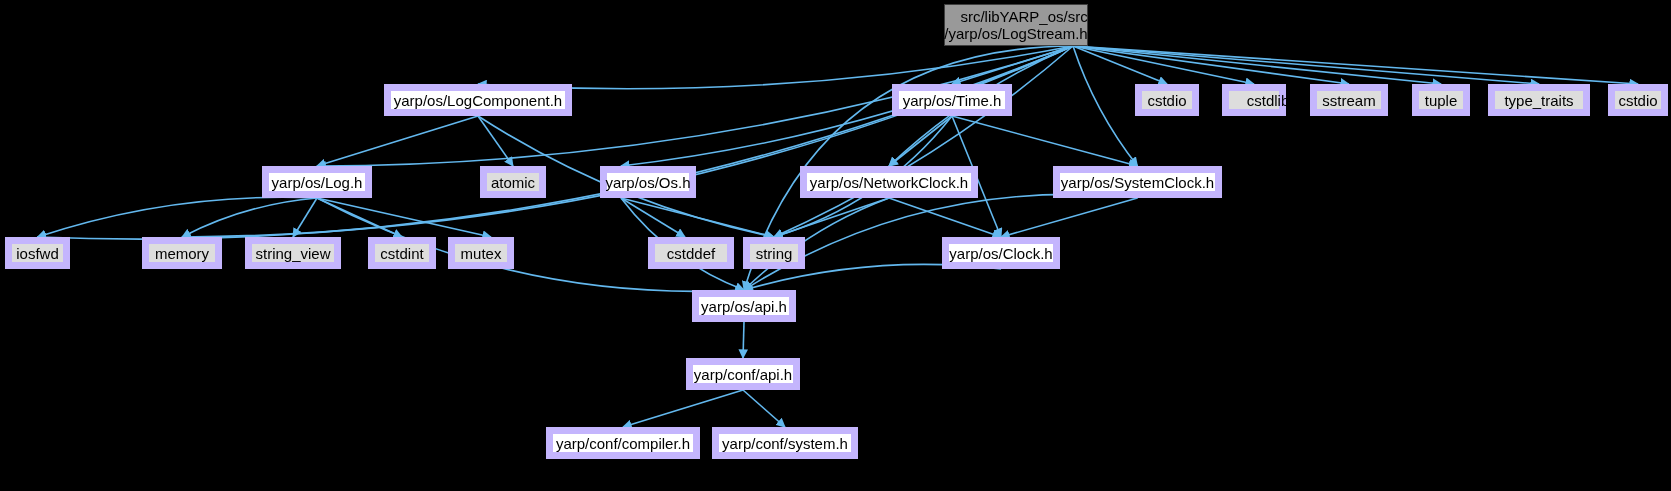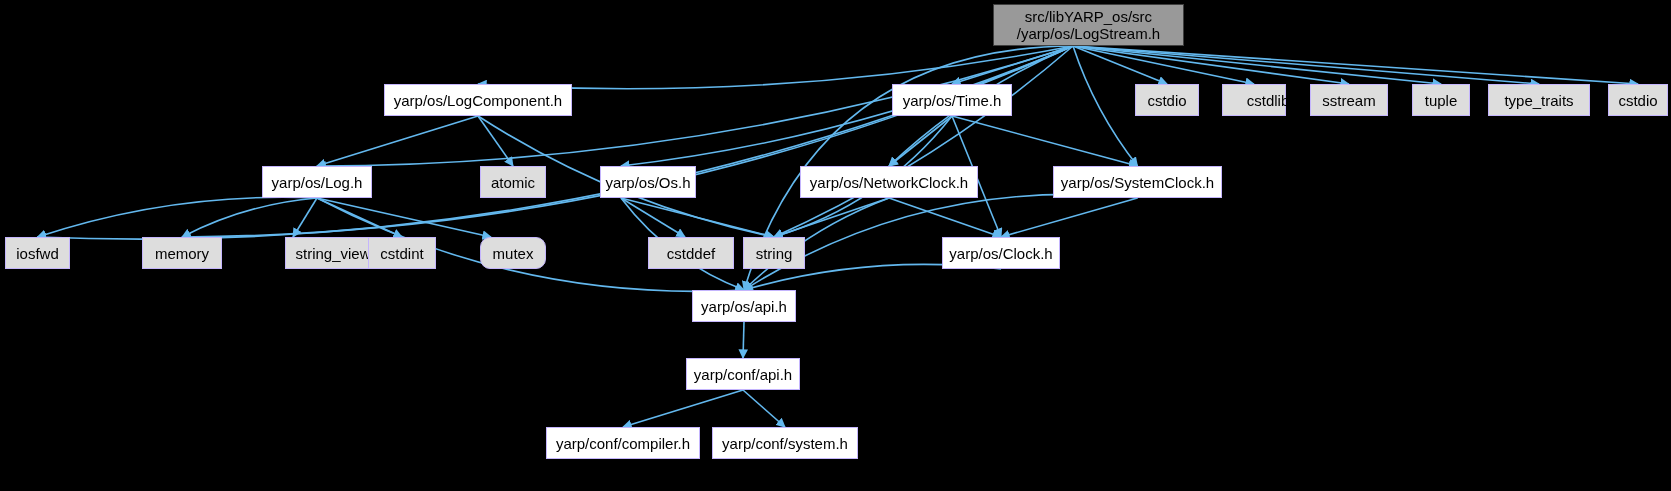--- a/index.html
+++ b/index.html
@@ -7,21 +7,21 @@
     position:relative;
     width:1671px;height:491px;
     background:#000000;
     font-family:"Liberation Sans", sans-serif;
     overflow:hidden;
   }
   #edge-layer{position:absolute;left:0;top:0;width:1671px;height:491px;}
   .node{
     position:absolute;
     box-sizing:border-box;
-    border:1px solid #c4b5fd;
+    border:7px solid #c4b5fd;
     display:flex;
     align-items:center;
     justify-content:center;
     text-align:center;
     font-size:15px;
     line-height:17px;
     color:#000000;
     white-space:pre-line;
     letter-spacing:0px;
     z-index:5;
@@ -79,40 +79,40 @@
         <path d="M 889 198 Q 806.8565971485128 228.80115854928644 744 290" stroke="#63b8ee" stroke-width="1.6" fill="none" marker-end="url(#arrow)"></path>
         <path d="M 1137.5 198 Q 1069.25 217.5 1001 237" stroke="#63b8ee" stroke-width="1.6" fill="none" marker-end="url(#arrow)"></path>
         <path d="M 1137.5 198 Q 924.8138112754544 175.8381493140359 744 290" stroke="#63b8ee" stroke-width="1.6" fill="none" marker-end="url(#arrow)"></path>
         <path d="M 1001 269 Q 870.3825436020469 253.58636693933545 744 290" stroke="#63b8ee" stroke-width="1.6" fill="none" marker-end="url(#arrow)"></path>
         <path d="M 744 322 Q 743.5 340 743 358" stroke="#63b8ee" stroke-width="1.6" fill="none" marker-end="url(#arrow)"></path>
         <path d="M 743 390 Q 683 408.5 623 427" stroke="#63b8ee" stroke-width="1.6" fill="none" marker-end="url(#arrow)"></path>
         <path d="M 743 390 Q 764 408.5 785 427" stroke="#63b8ee" stroke-width="1.6" fill="none" marker-end="url(#arrow)"></path>
       </g>
   </svg>
   <div id="nodes-layer">
-      <div class="node current" style="left: 993px; top: 4px; width: 191px; height: 42px;"><span class="node-label">src/libYARP_os/src
+      <div class="node current" style="left: 944px; top: 4px; width: 144px; height: 42px; text-align: right;"><span class="node-label">src/libYARP_os/src
 /yarp/os/LogStream.h</span></div>
       <div class="node local" style="left: 384px; top: 84px; width: 188px; height: 32px;"><span class="node-label">yarp/os/LogComponent.h</span></div>
       <div class="node local" style="left: 892px; top: 84px; width: 120px; height: 32px;"><span class="node-label">yarp/os/Time.h</span></div>
       <div class="node sys" style="left: 1135px; top: 84px; width: 64px; height: 32px;"><span class="node-label">cstdio</span></div>
       <div class="node sys" style="left: 1222px; top: 84px; width: 64px; height: 32px; padding-left: 28px;"><span class="node-label">cstdlib</span></div>
       <div class="node sys" style="left: 1310px; top: 84px; width: 78px; height: 32px;"><span class="node-label">sstream</span></div>
       <div class="node sys" style="left: 1412px; top: 84px; width: 58px; height: 32px;"><span class="node-label">tuple</span></div>
       <div class="node sys" style="left: 1488px; top: 84px; width: 102px; height: 32px;"><span class="node-label">type_traits</span></div>
       <div class="node sys" style="left: 1608px; top: 84px; width: 60px; height: 32px;"><span class="node-label">cstdio</span></div>
       <div class="node local" style="left: 262px; top: 166px; width: 110px; height: 32px;"><span class="node-label">yarp/os/Log.h</span></div>
       <div class="node sys" style="left: 480px; top: 166px; width: 66px; height: 32px;"><span class="node-label">atomic</span></div>
       <div class="node local" style="left: 600px; top: 166px; width: 96px; height: 32px;"><span class="node-label">yarp/os/Os.h</span></div>
       <div class="node local" style="left: 800px; top: 166px; width: 178px; height: 32px;"><span class="node-label">yarp/os/NetworkClock.h</span></div>
       <div class="node local" style="left: 1053px; top: 166px; width: 169px; height: 32px;"><span class="node-label">yarp/os/SystemClock.h</span></div>
       <div class="node sys" style="left: 5px; top: 237px; width: 65px; height: 32px;"><span class="node-label">iosfwd</span></div>
       <div class="node sys" style="left: 142px; top: 237px; width: 80px; height: 32px;"><span class="node-label">memory</span></div>
-      <div class="node sys" style="left: 245px; top: 237px; width: 96px; height: 32px; margin-left: 40px;"><span class="node-label">string_view</span></div>
+      <div class="node sys" style="left: 245px; top: 237px; width: 96px; height: 32px;"><span class="node-label">string_view</span></div>
       <div class="node sys" style="left: 368px; top: 237px; width: 68px; height: 32px;"><span class="node-label">cstdint</span></div>
-      <div class="node sys" style="left: 480px; top: 237px; width: 66px; height: 32px; border-radius: 10px;"><span class="node-label">mutex</span></div>
+      <div class="node sys" style="left: 448px; top: 237px; width: 66px; height: 32px;"><span class="node-label">mutex</span></div>
       <div class="node sys" style="left: 648px; top: 237px; width: 86px; height: 32px;"><span class="node-label">cstddef</span></div>
       <div class="node sys" style="left: 743px; top: 237px; width: 62px; height: 32px;"><span class="node-label">string</span></div>
       <div class="node local" style="left: 942px; top: 237px; width: 118px; height: 32px;"><span class="node-label">yarp/os/Clock.h</span></div>
       <div class="node local" style="left: 692px; top: 290px; width: 104px; height: 32px;"><span class="node-label">yarp/os/api.h</span></div>
       <div class="node local" style="left: 686px; top: 358px; width: 114px; height: 32px;"><span class="node-label">yarp/conf/api.h</span></div>
       <div class="node local" style="left: 546px; top: 427px; width: 154px; height: 32px;"><span class="node-label">yarp/conf/compiler.h</span></div>
       <div class="node local" style="left: 712px; top: 427px; width: 146px; height: 32px;"><span class="node-label">yarp/conf/system.h</span></div>
     </div>
 </div>
 

